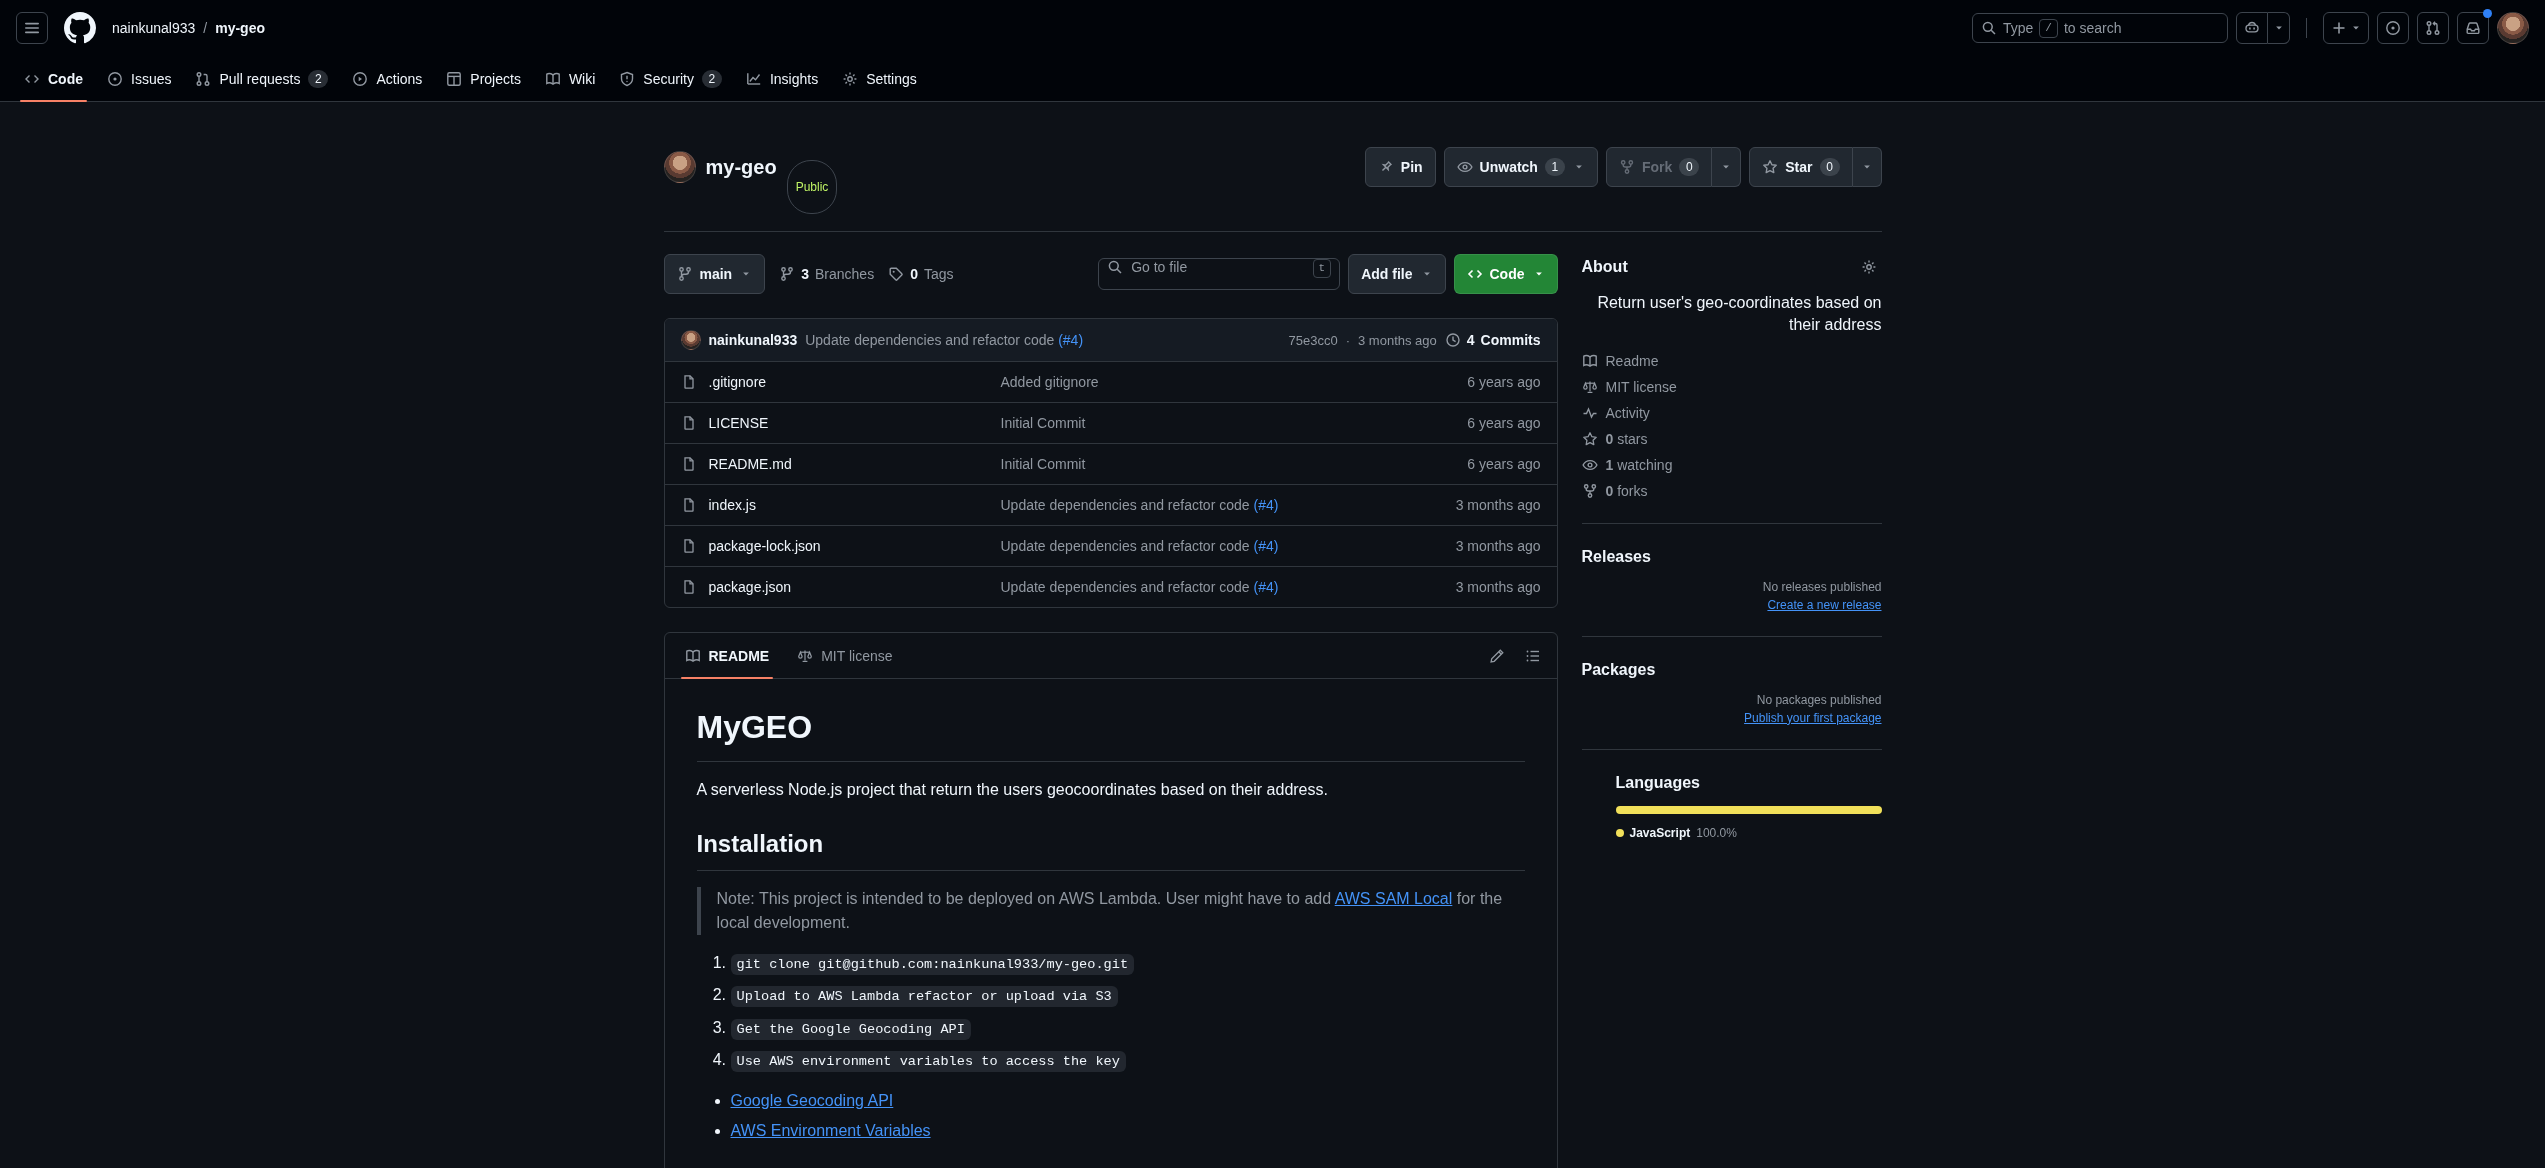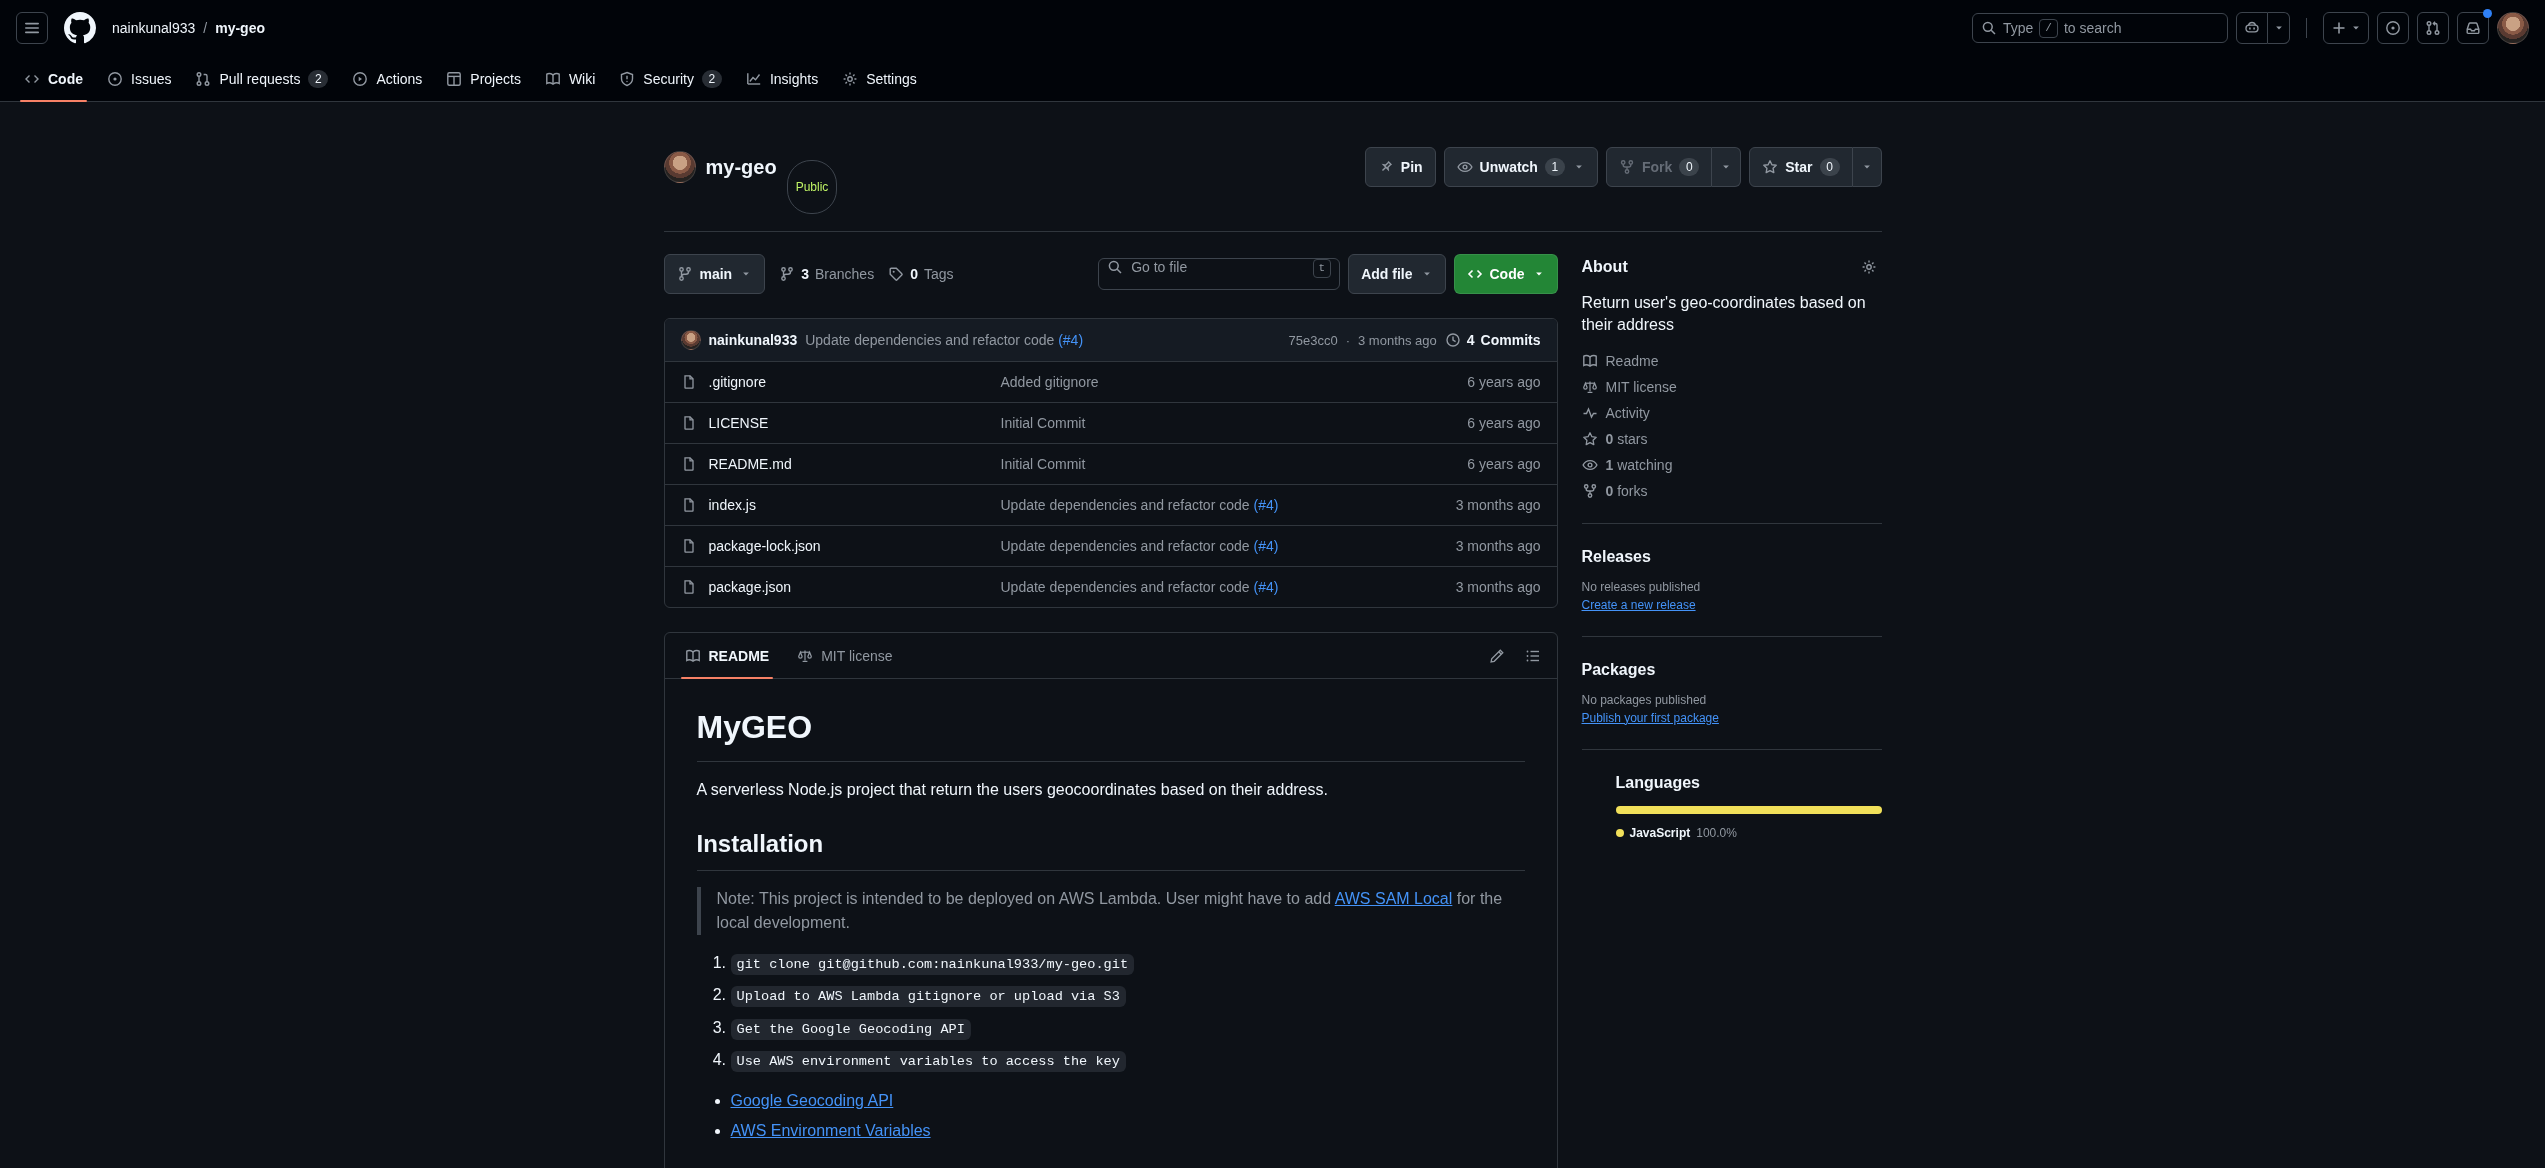--- a/index.html
+++ b/index.html
@@ -91,21 +91,21 @@
   .btn .caret { margin-left:1px; }
   .split { display:inline-flex; }
   .split .btn:first-child { border-top-right-radius:0; border-bottom-right-radius:0; }
   .split .btn.caret-seg { padding:0 8px; border-left:none; border-top-left-radius:0; border-bottom-left-radius:0; }
   .btn.disabled { color:#656c76; cursor:default; }
   .btn.disabled .icon { color:#656c76; }
 
   
   .content { display:flex; gap:24px; align-items:flex-start; }
   main { flex:1; min-width:0; padding-top:22px; }
-  .sidebar { width:300px; flex:none; padding-top:22px; }
+  .sidebar { width:300px; flex:none; padding-top:22px;text-align:right; }
 
   
   .toolbar { display:flex; align-items:center; gap:14px; }
   .stat { display:flex; align-items:center; gap:6px; color:#9198a1; font-size:14px; cursor:pointer; }
   .stat b { color:#f0f6fc; font-weight:600; }
   .toolbar-right { margin-left:auto; display:flex; gap:8px; align-items:center; }
   .goto {
     width:242px; height:32px; border:1px solid #3d444d; border-radius:6px;
     display:flex; align-items:flex-start; gap:8px; padding:0 8px; color:#9198a1; cursor:text;
   }
@@ -612,21 +612,21 @@
           </button>
         </div>
       </div>
       <article class="md">
         <h1>MyGEO</h1>
         <p>A serverless Node.js project that return the users geocoordinates based on their address.</p>
         <h2>Installation</h2>
         <blockquote><span>Note: This project is intended to be deployed on AWS Lambda. User might have to add </span><a>AWS SAM Local</a><span> for the local development.</span></blockquote>
         <ol>
           <li><code>git clone git@github.com:nainkunal933/my-geo.git</code></li>
-          <li><code>Upload to AWS Lambda gitignore or upload via S3</code></li>
+          <li><code>Upload to AWS Lambda refactor or upload via S3</code></li>
           <li><code>Get the Google Geocoding API</code></li>
           <li><code>Use AWS environment variables to access the key</code></li>
         </ol>
         <ul>
           <li><a>Google Geocoding API</a></li>
           <li><a>AWS Environment Variables</a></li>
         </ul>
       </article>
     </div>
   </main>

